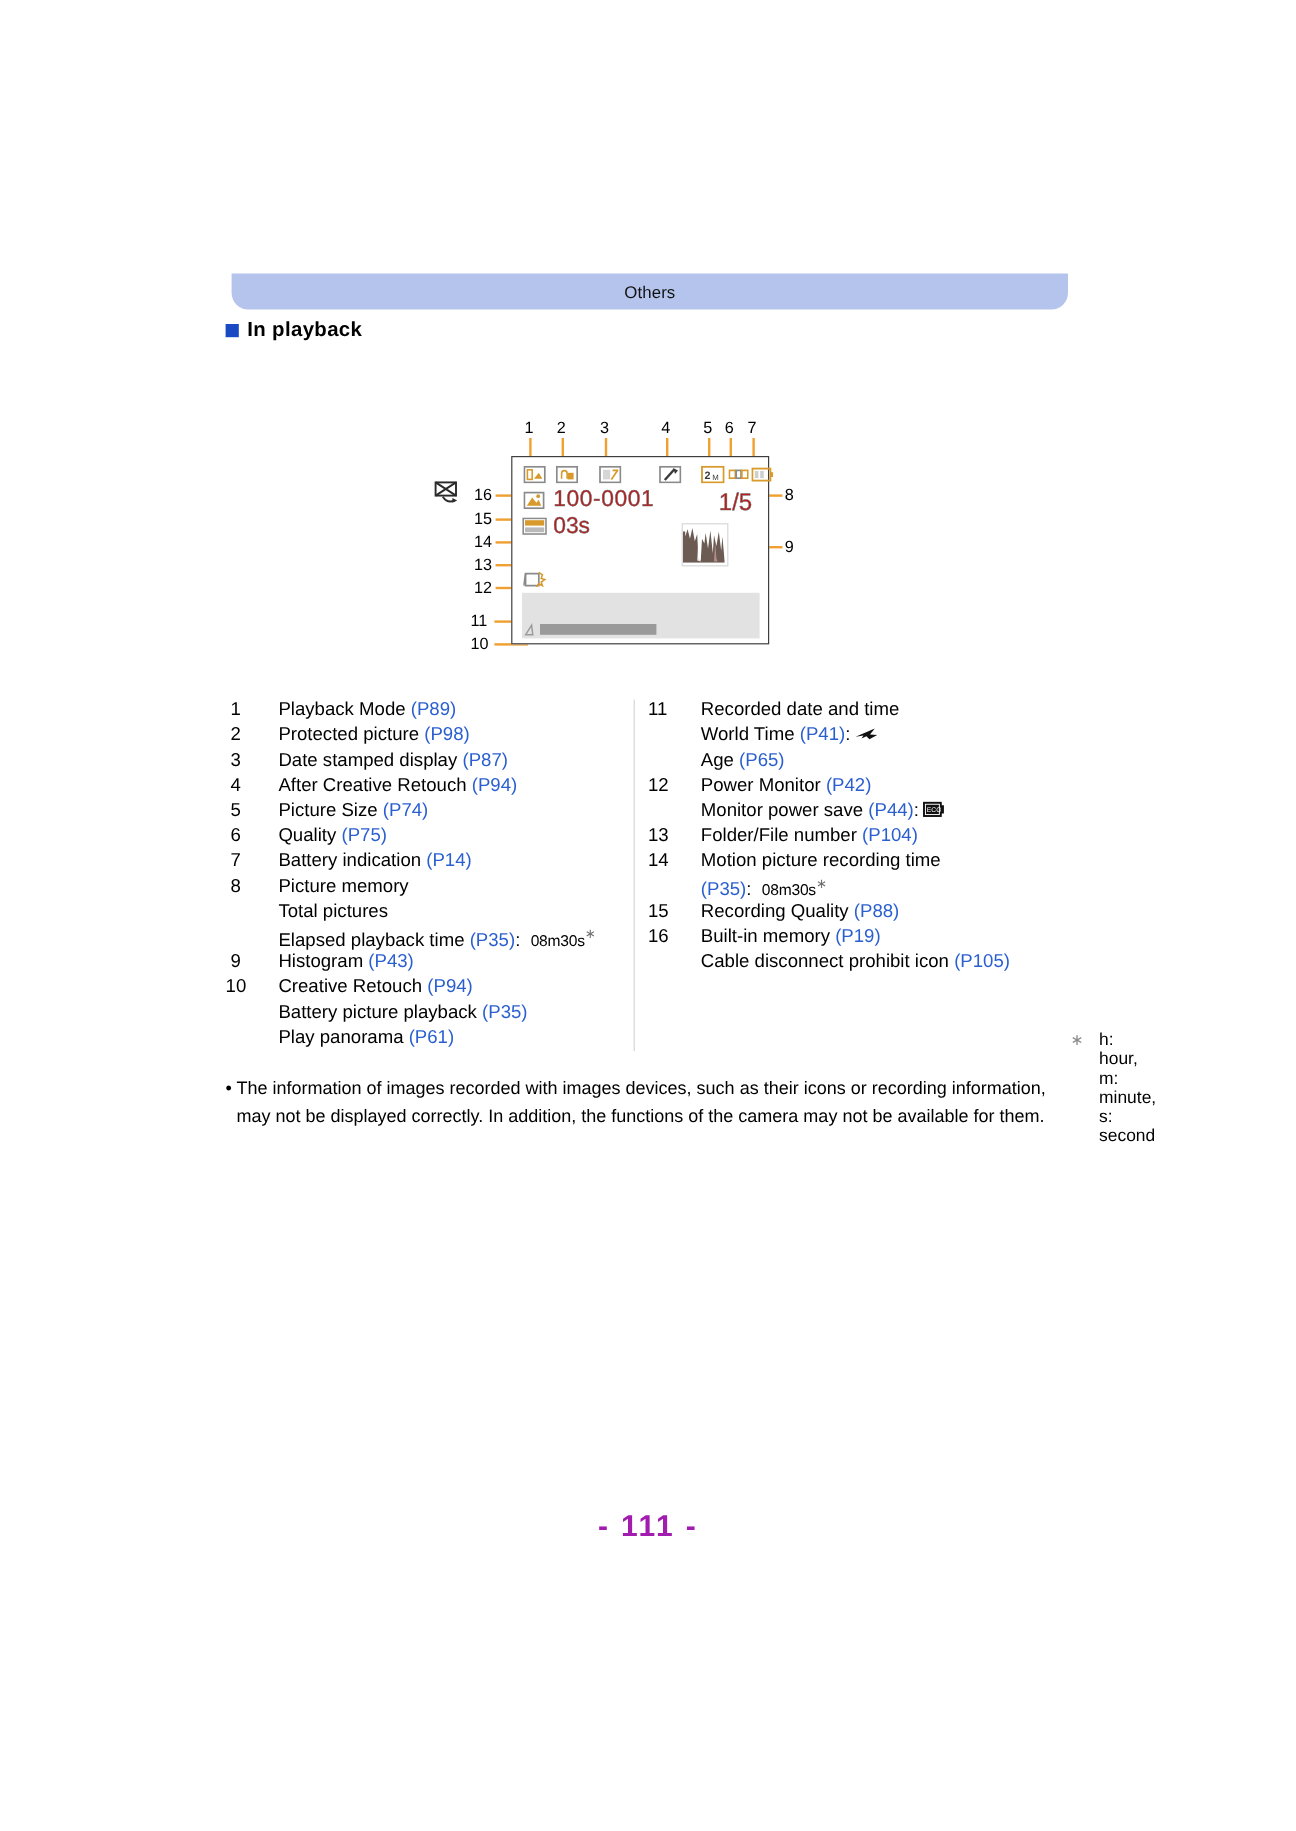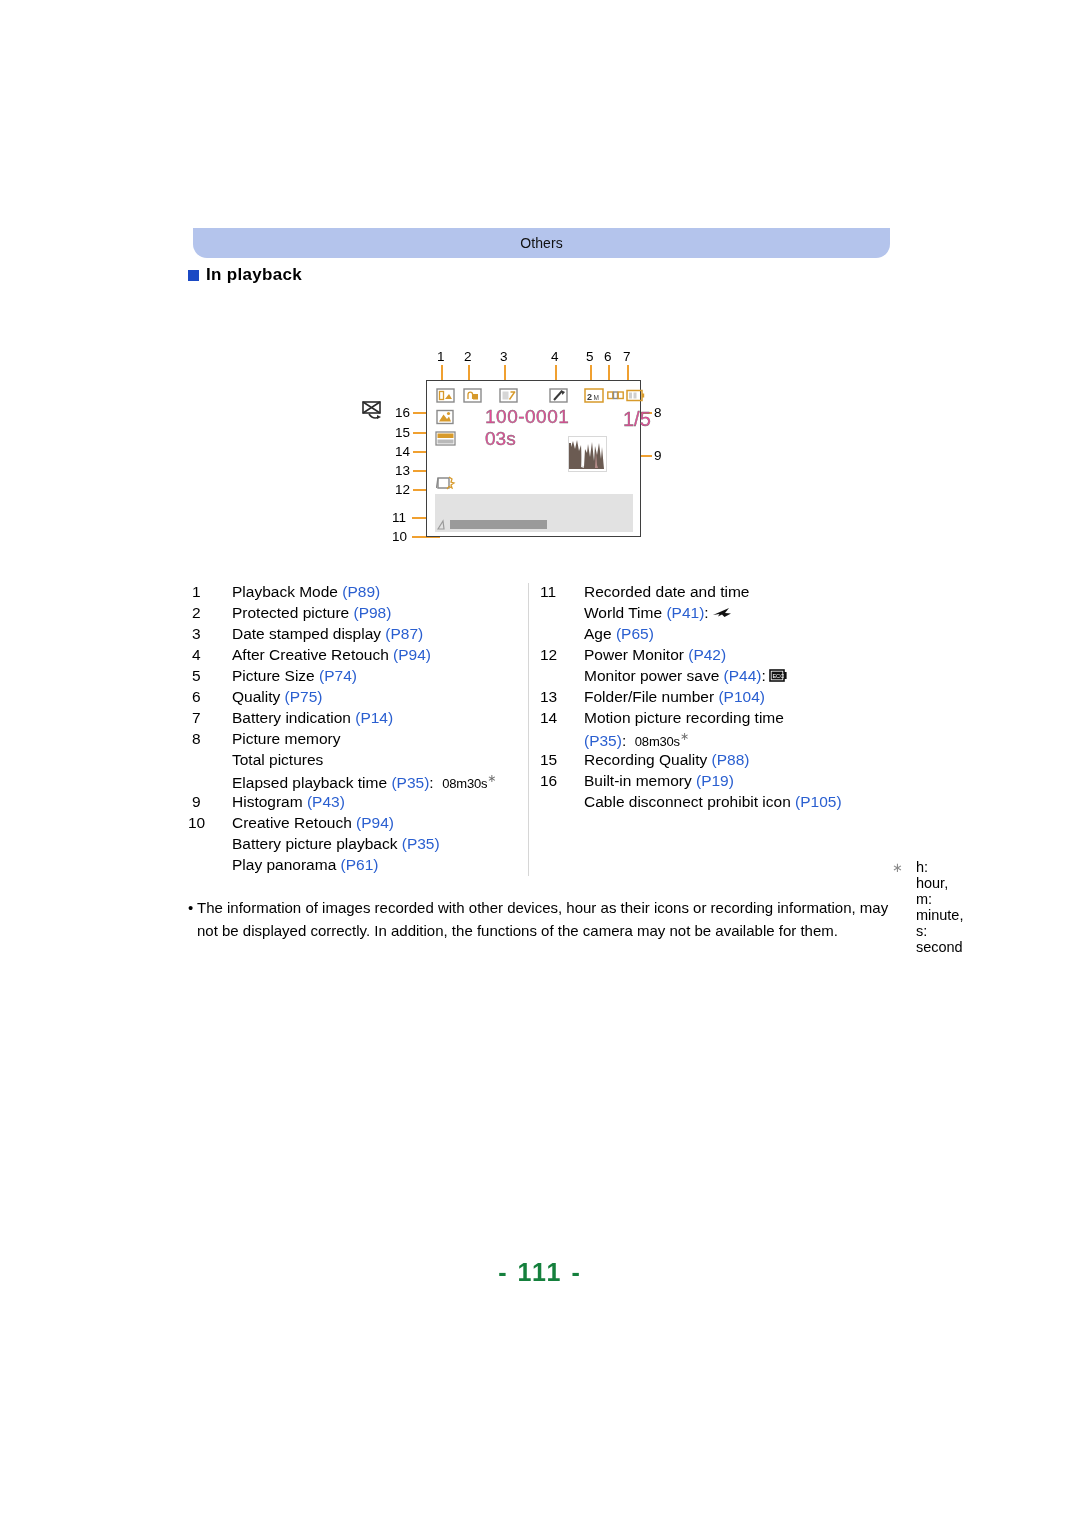--- a/index.html
+++ b/index.html
@@ -93,24 +93,23 @@
   
   .ico {
     position: absolute;
     box-sizing: border-box;
   }
   .ico svg { display: block; }
 
   .lcd-text {
     position: absolute;
     font-family: "Liberation Sans", sans-serif;
-    color: #ec4899;
+    color: #b91c1c;
     -webkit-text-stroke: 0.4px #6f6f6f;
     white-space: nowrap;
-    margin-left: 24px;
   }
   .gray-panel {
     position: absolute;
     background: #e2e2e2;
   }
   .gray-bar {
     position: absolute;
     background: #9a9a9a;
   }
   .histo {
@@ -199,21 +198,21 @@
 
   
   .pageno {
     position: absolute;
     left: 0;
     top: 1258px;
     width: 1080px;
     text-align: center;
     font-size: 25px;
     font-weight: bold;
-    color: #15803d;
+    color: #a21caf;
     letter-spacing: 2px;
   }
 </style>
 </head>
 <body>
 
 <div class="header-bar">
   <span class="title">Others</span>
 </div>
 
@@ -521,16 +520,16 @@
 
     <div class="footnote">
       <span class="st">∗</span>
       <span>h: hour, m: minute, s: second</span>
     </div>
   </div>
 </div>
 
 <div class="note">
   <span class="bullet">•</span>
-  <div class="body">The information of images recorded with other devices, hour as their icons or recording information, may not be displayed correctly. In addition, the functions of the camera may not be available for them.</div>
+  <div class="body">The information of images recorded with images devices, such as their icons or recording information, may not be displayed correctly. In addition, the functions of the camera may not be available for them.</div>
 </div>
 
 <div class="pageno">- 111 -</div>
 
 </body></html>

